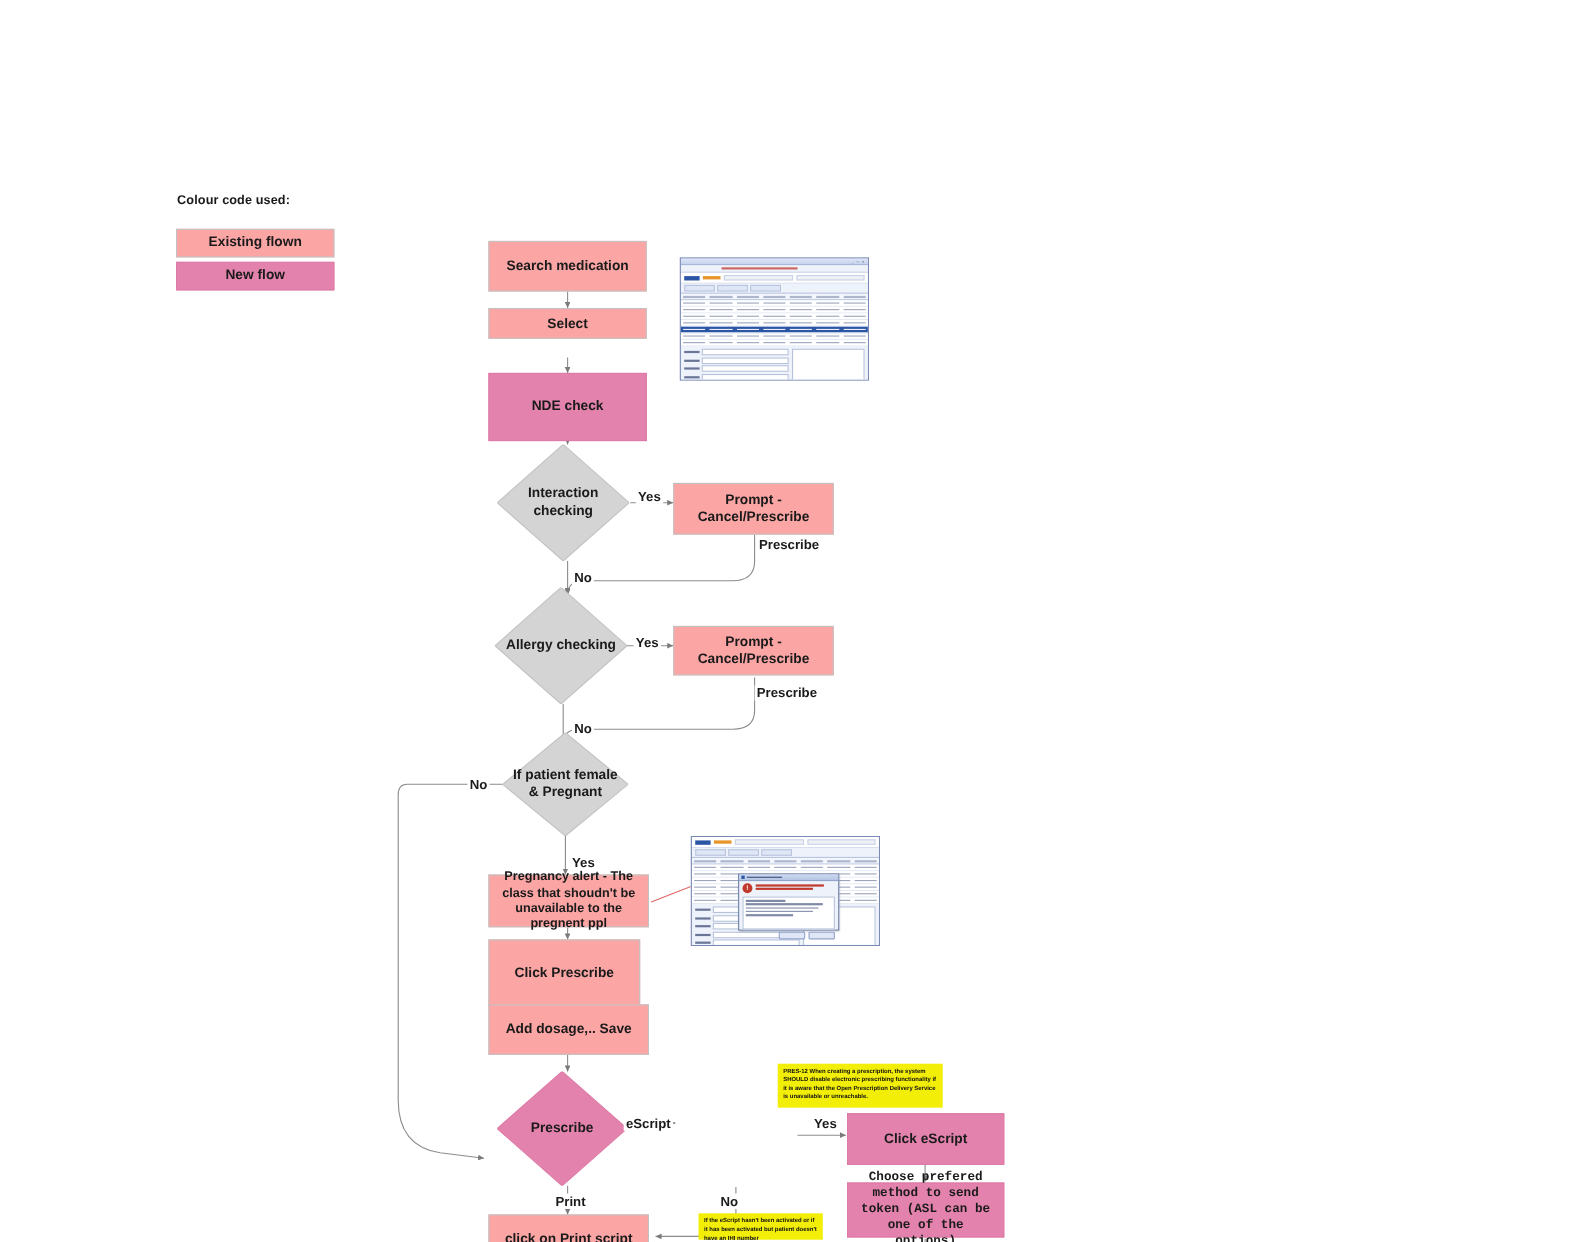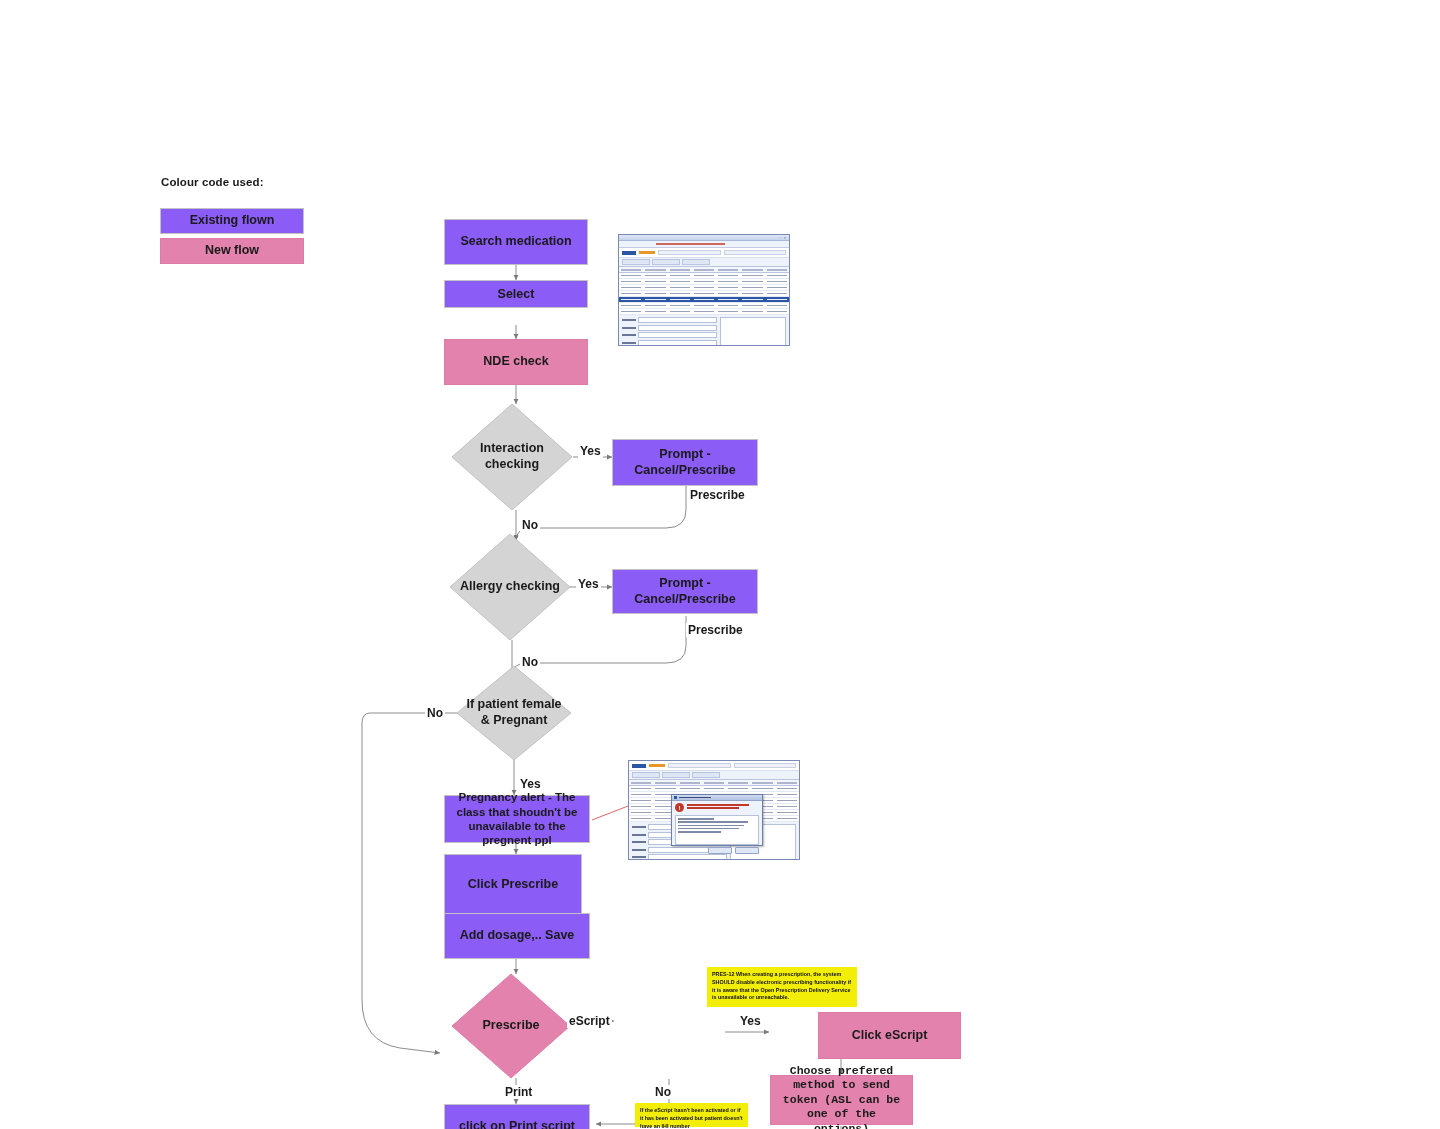--- a/index.html
+++ b/index.html
@@ -26,21 +26,21 @@
     box-sizing: border-box;
     display: flex;
     align-items: center;
     justify-content: center;
     text-align: center;
     font-weight: bold;
     line-height: 1.25;
     z-index: 3;
   }
   .box {
-    background: #8b5cf6;
+    background: #fca5a5;
     border: 1px solid #c2c2c2;
     font-size: 12.5px;
     padding: 4px 8px;
   }
   .box.pink {
     background: #e383ad;
     border-color: #dd7aa6;
   }
   .legend-title {
     position: absolute;
@@ -379,21 +379,21 @@
   </div>
 
   <div class="node box" style="left:444px; top:219px; width:144px; height:46px;">
     <span>Search medication</span>
   </div>
 
   <div class="node box" style="left:444px; top:280px; width:144px; height:28px;align-items:flex-end;">
     <span>Select</span>
   </div>
 
-  <div class="node box pink" style="left:444px; top:339px; width:144px; height:46px;">
+  <div class="node box pink" style="left:444px; top:339px; width:144px; height:62px;">
     <span>NDE check</span>
   </div>
 
   <div class="diamond-wrap" style="left:452px; top:404px; width:120px; height:106px;">
     <svg class="diamond-shape" viewBox="0 0 120 106" preserveAspectRatio="none">
       <polygon points="60,0 120,53 60,106 0,53" fill="#d4d4d4" stroke="#c2c2c2" stroke-width="1"></polygon>
     </svg>
     <div class="diamond-label">Interaction checking</div>
   </div>
 
@@ -433,21 +433,21 @@
   </div>
 
   <div class="diamond-wrap" style="left:452px; top:974px; width:118px; height:104px;">
     <svg class="diamond-shape" viewBox="0 0 118 104" preserveAspectRatio="none">
       <polygon points="59,0 118,52 59,104 0,52" fill="#e383ad" stroke="#dd7aa6" stroke-width="1"></polygon>
     </svg>
     <div class="diamond-label">Prescribe</div>
   </div>
 
 
-  <div class="node box pink" style="left:770px; top:1012px; width:143px; height:47px;margin-left:48px;">
+  <div class="node box pink" style="left:770px; top:1012px; width:143px; height:47px;">
     <span>Click eScript</span>
   </div>
 
   <div class="node box pink" style="left:770px; top:1075px; width:143px; height:50px; font-size:11.5px;font-family:Liberation Mono, monospace;">
     <span>Choose prefered method to send token (ASL can be one of the options)</span>
   </div>
 
   <div class="node box" style="left:444px; top:1104px; width:146px; height:46px;">
     <span>click on Print script</span>
   </div>

